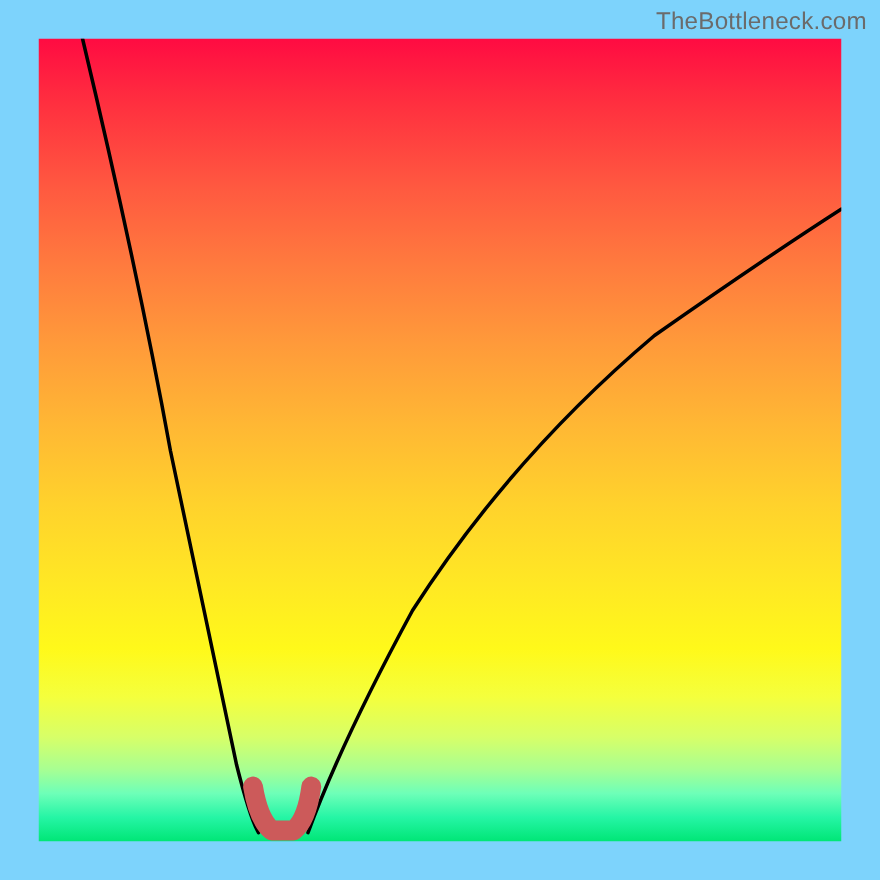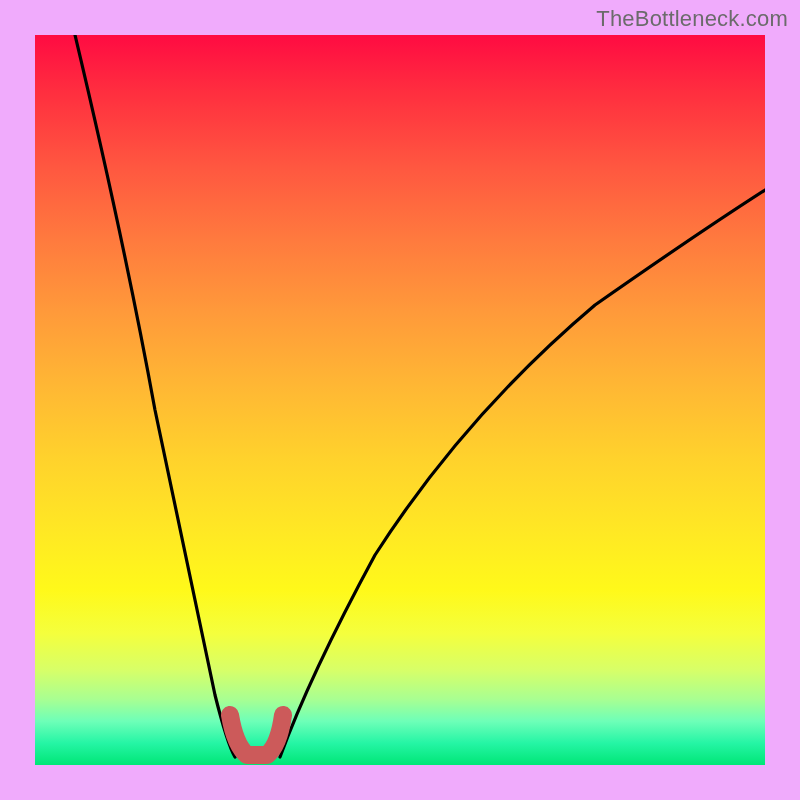--- a/index.html
+++ b/index.html
@@ -7,21 +7,21 @@
     padding: 0;
     width: 800px;
     height: 800px;
     background: #000;
     overflow: hidden;
     font-family: Arial, Helvetica, sans-serif;
   }
   .frame {
     position: absolute;
     inset: 0;
-    background: #f0abfc;
+    background: #7dd3fc;
   }
   .plot-area {
     position: absolute;
     left: 35px;
     top: 35px;
     width: 730px;
     height: 730px;
     overflow: hidden;
   }
   .gradient {

